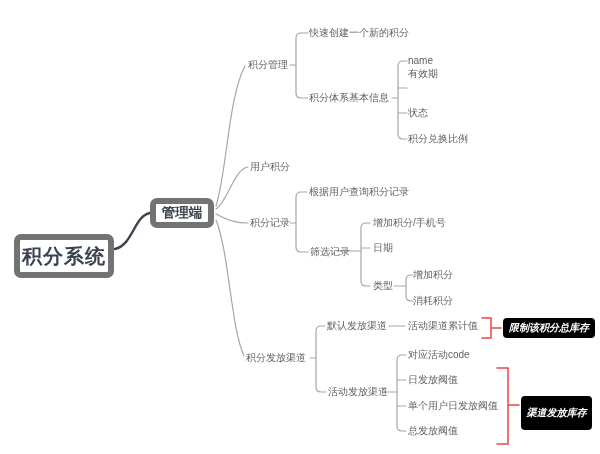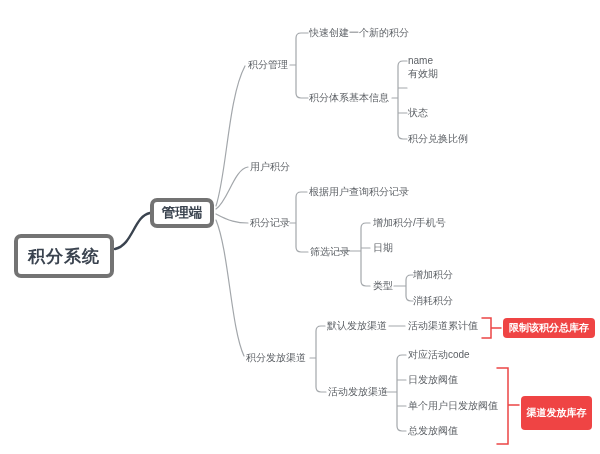--- a/index.html
+++ b/index.html
@@ -6,30 +6,30 @@
   .canvas{
     position:relative;width:600px;height:454px;background:#ffffff;overflow:hidden;
     font-family:"Liberation Sans","DejaVu Sans",sans-serif;
   }
   .wires{position:absolute;left:0;top:0;width:600px;height:454px;}
   .lbl{
     position:absolute;font-size:10px;line-height:12px;color:#5d6166;
     white-space:nowrap;cursor:default;
   }
   .node-box{
-    position:absolute;background:#ffffff;border:4px solid #737373;border-radius:7px;
+    position:absolute;background:#ffffff;border:6px solid #737373;border-radius:7px;
     color:#3a434f;font-weight:bold;display:flex;align-items:center;justify-content:center;
     box-sizing:border-box;white-space:nowrap;
   }
-  .root-box{left:14px;top:234px;width:100px;height:44px;font-size:17px;letter-spacing:1px;}
+  .root-box{left:14px;top:234px;width:100px;height:44px;font-size:20px;letter-spacing:1px;}
   .hub-box{left:150px;top:198px;width:64px;height:30px;font-size:13.5px;}
   .red-box{
-    position:absolute;background:#ef4444;color:#ffffff;border-radius:4px;
+    position:absolute;background:#000000;color:#ffffff;border-radius:4px;
     font-size:10px;font-weight:bold;display:flex;align-items:center;justify-content:center;
-    box-sizing:border-box;white-space:nowrap;
+    box-sizing:border-box;white-space:nowrap;font-style:italic;
   }
   .red-box-1{left:503px;top:318px;width:92px;height:20px;}
   .red-box-2{left:521px;top:396px;width:71px;height:34px;}
   .watermark{
     position:absolute;left:468px;top:419px;font-size:18px;line-height:20px;
     color:rgba(160,160,160,0.55);letter-spacing:1px;white-space:nowrap;font-weight:bold;
   }
 </style>
 </head>
 <body>

